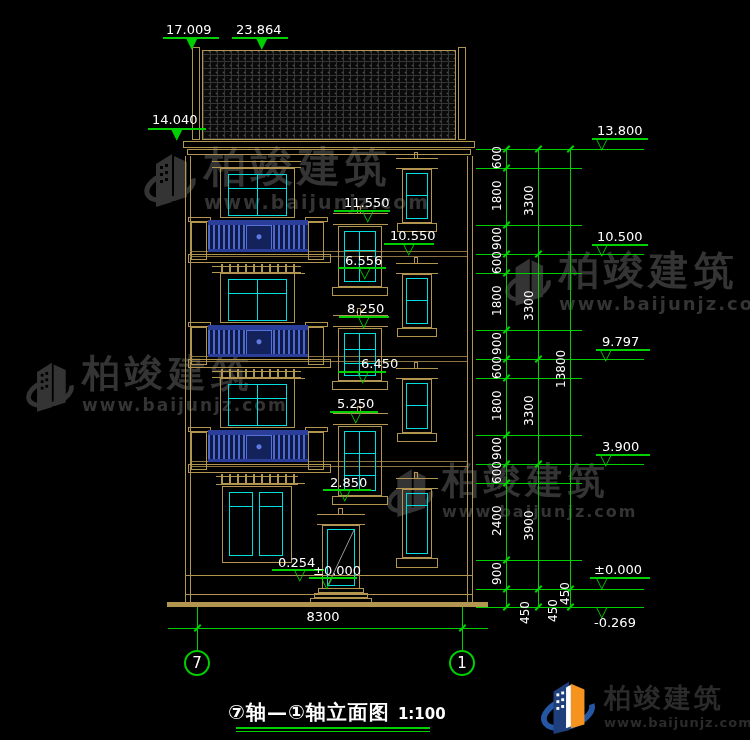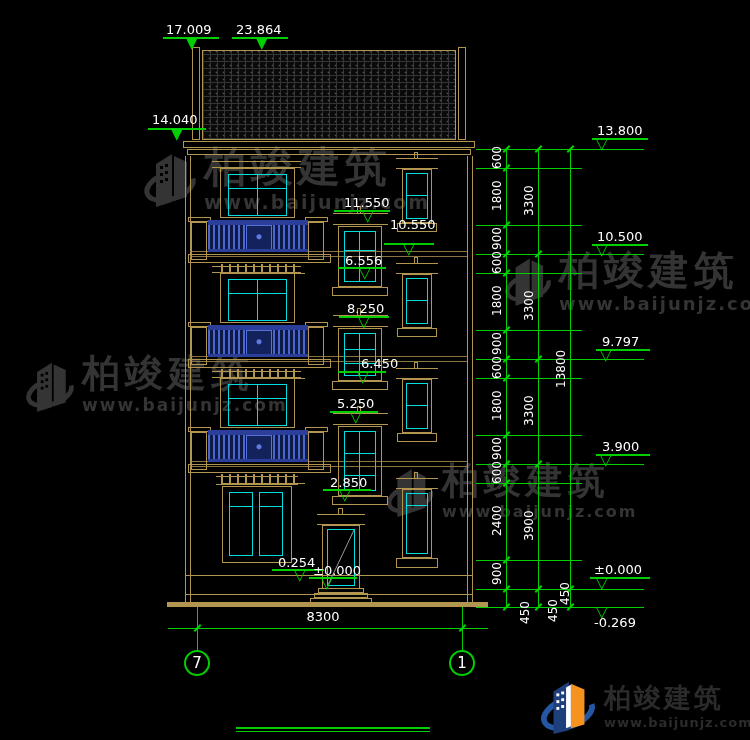--- a/index.html
+++ b/index.html
@@ -306,21 +306,21 @@
       <div class="abs tri" style="left: 186px; top: 38px;">▼</div>
       <div class="abs dimtxt" style="left: 236px; top: 23px;">23.864</div>
       <div class="abs grn" style="left: 232px; top: 37px; width: 56px; height: 2px;"></div>
       <div class="abs tri" style="left: 256px; top: 38px;">▼</div>
       <div class="abs dimtxt" style="left: 152px; top: 113px;">14.040</div>
       <div class="abs grn" style="left: 148px; top: 128px; width: 58px; height: 2px;"></div>
       <div class="abs tri" style="left: 171px; top: 129px;">▼</div>
       <div class="abs dimtxt" style="left: 344px; top: 196px;">11.550</div>
       <div class="abs grn" style="left: 334px; top: 210px; width: 56px; height: 2px;"></div>
       <div class="abs tri" style="left: 362px; top: 211px;">▽</div>
-      <div class="abs dimtxt" style="left: 390px; top: 218px;">10.550</div>
+      <div class="abs dimtxt" style="left: 390px; top: 229px;">10.550</div>
       <div class="abs grn" style="left: 384px; top: 243px; width: 50px; height: 2px;"></div>
       <div class="abs tri" style="left: 403px; top: 244px;">▽</div>
       <div class="abs dimtxt" style="left: 345px; top: 254px;">6.556</div>
       <div class="abs grn" style="left: 338px; top: 267px; width: 48px; height: 2px;"></div>
       <div class="abs tri" style="left: 359px; top: 268px;">▽</div>
       <div class="abs dimtxt" style="left: 347px; top: 302px;">8.250</div>
       <div class="abs grn" style="left: 339px; top: 316px; width: 50px; height: 2px;"></div>
       <div class="abs tri" style="left: 358px; top: 317px;">▽</div>
       <div class="abs dimtxt" style="left: 361px; top: 357px;">6.450</div>
       <div class="abs grn" style="left: 338px; top: 371px; width: 48px; height: 2px;"></div>
@@ -354,20 +354,23 @@
       <div class="abs tri" style="left: 596px; top: 578px;">▽</div>
       <div class="abs dimtxt" style="left: 594px; top: 616px;">-0.269</div>
       <div class="abs tri" style="left: 596px; top: 607px;">▽</div>
     </div>
 
   <div class="abs dimtxt" style="left:288px;top:610px;width:70px;text-align:center;z-index:2">8300</div>
 
   <div class="abs bubble" style="left:184px;top:650px">7</div>
   <div class="abs bubble" style="left:449px;top:650px">1</div>
 
+  <div class="abs" style="left:228px;top:699px;z-index:2">
+    <span class="titletxt">⑦轴—①轴立面图</span><span class="titlescale">1:100</span>
+  </div>
   <div class="abs grn" style="left:236px;top:727px;width:194px;height:2px;z-index:2"></div>
   <div class="abs grn" style="left:236px;top:731px;width:194px;height:1px;z-index:2"></div>
 
   <div class="abs" style="left:538px;top:676px;display:flex;gap:6px;align-items:center;z-index:2">
     <svg width="60" height="60" viewBox="0 0 60 62">
       <ellipse cx="30" cy="38" rx="26" ry="14" fill="none" stroke="#2456a4" stroke-width="6" transform="rotate(-20 30 38)" stroke-dasharray="95 40"></ellipse>
       <path d="M15 16 L31 6 L31 56 L15 60 Z" fill="#1f3f7c"></path>
       <path d="M33 8 L47 14 L47 50 L33 54 Z" fill="#f6921e"></path>
       <path d="M28 12 L33 9 L33 52 L28 54 Z" fill="#fff"></path>
       <g fill="#fff">

